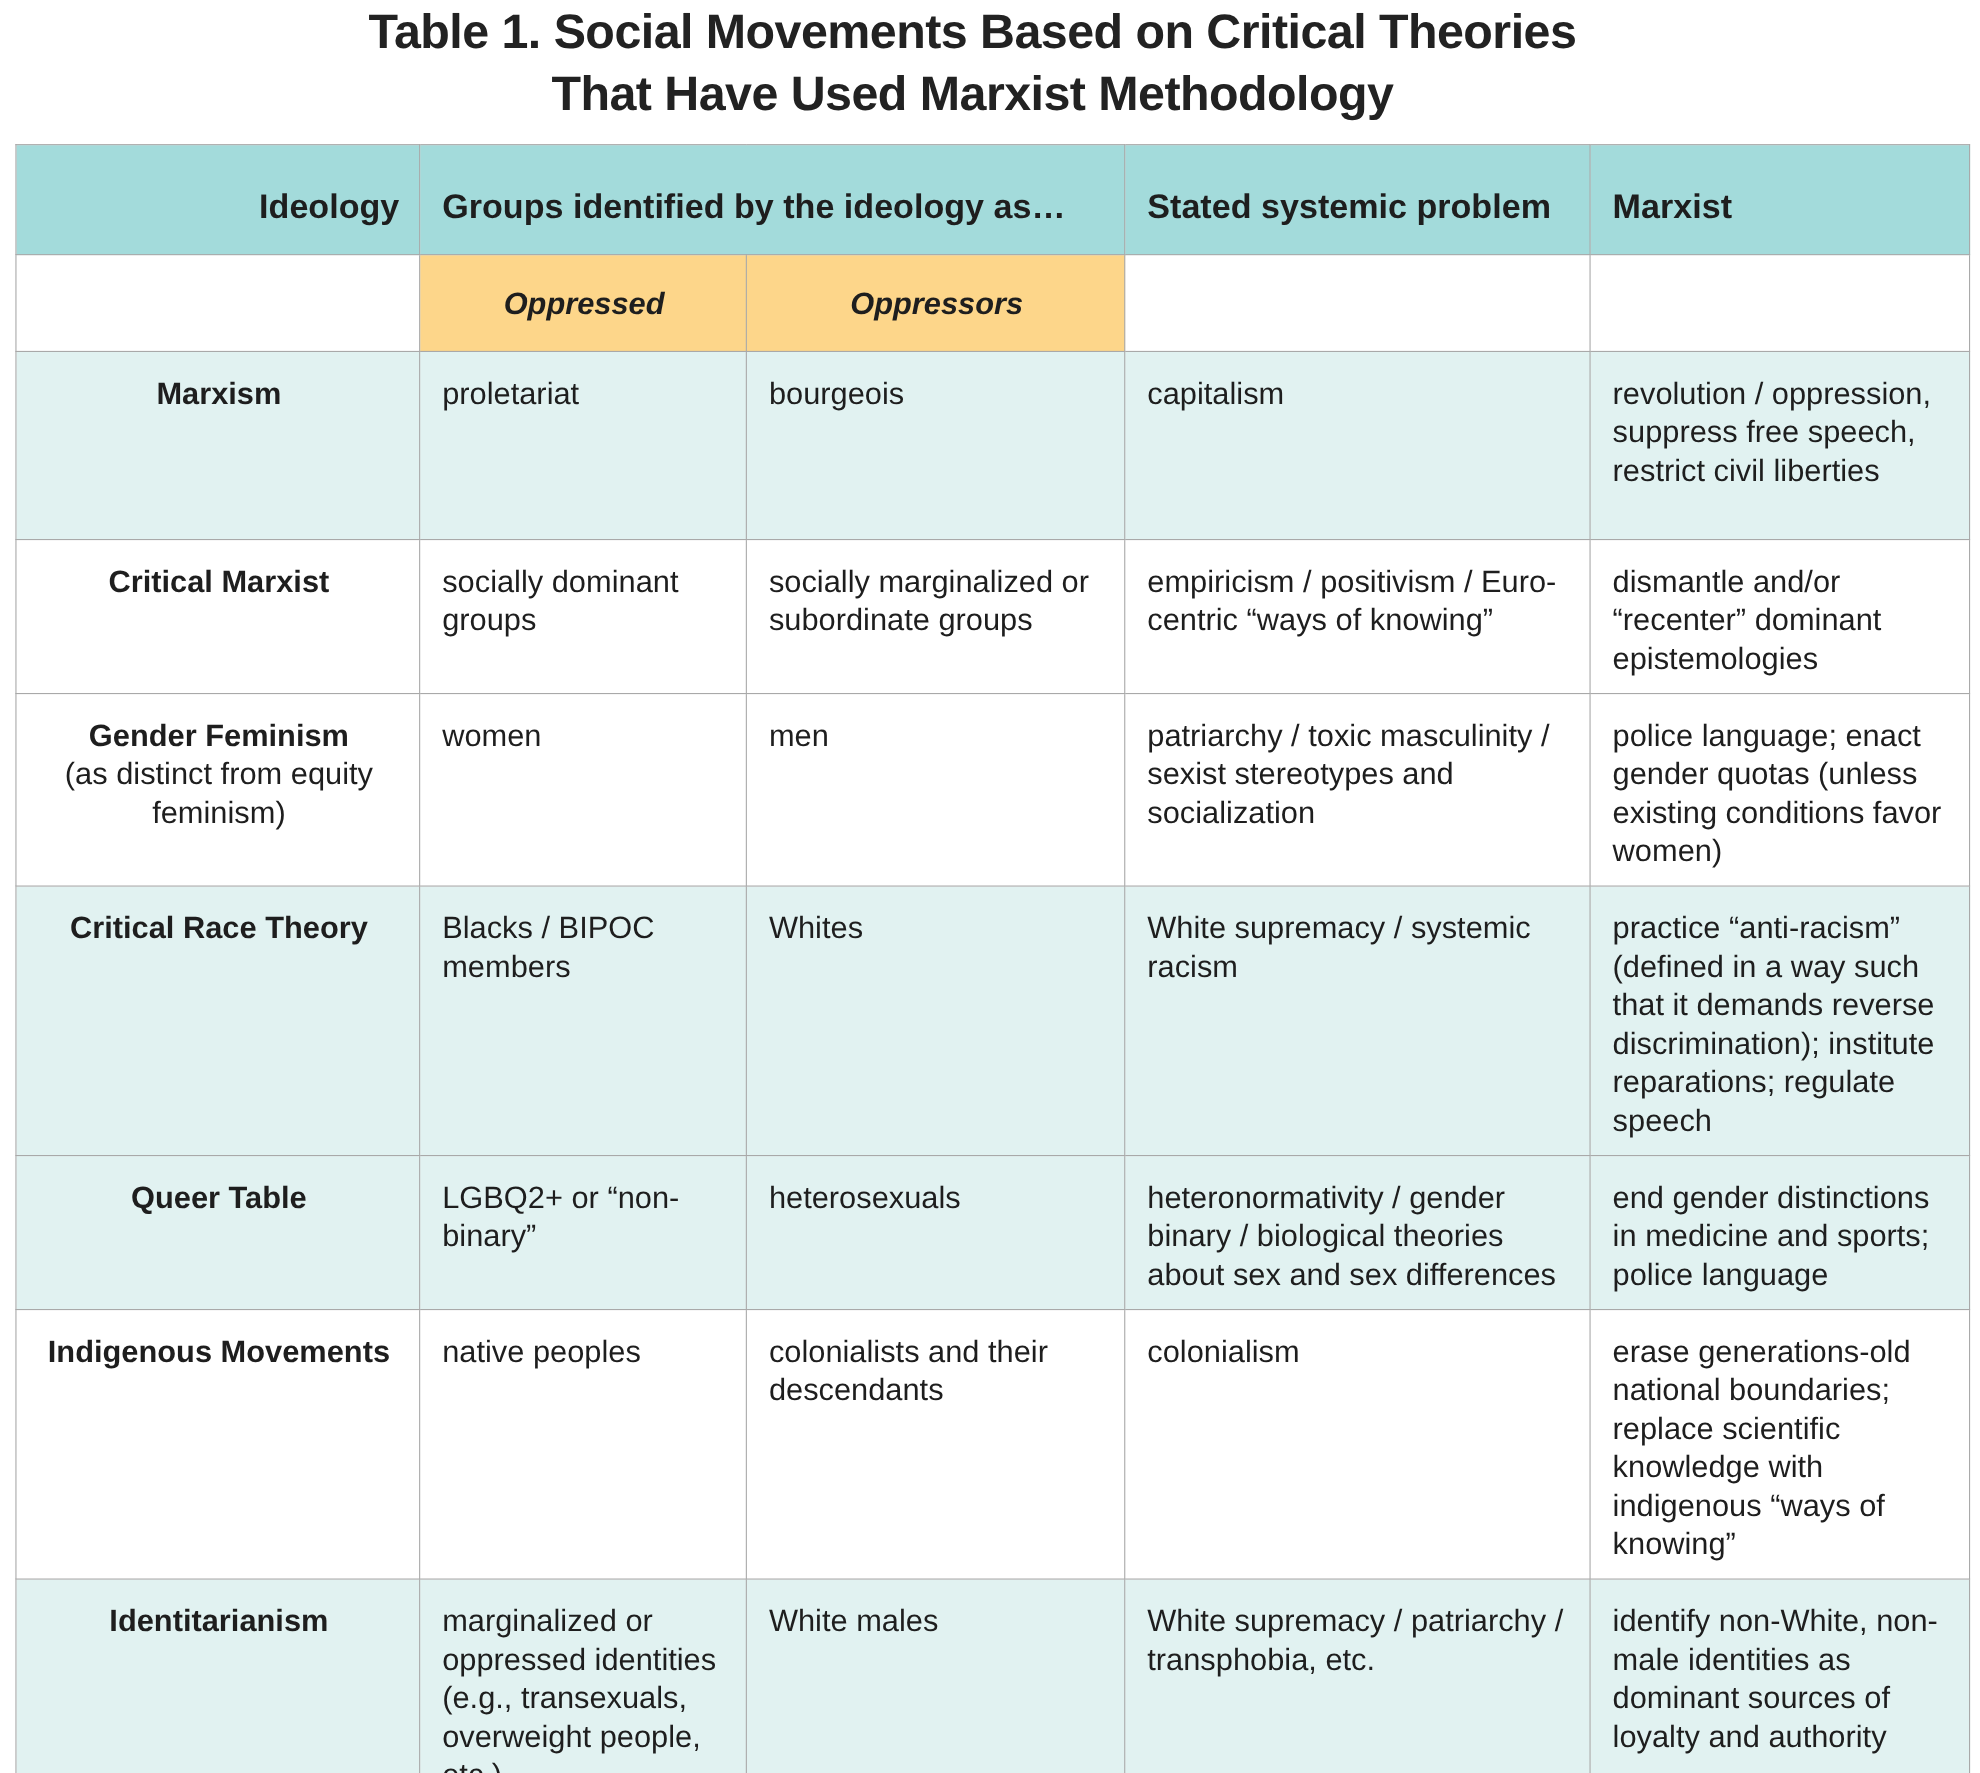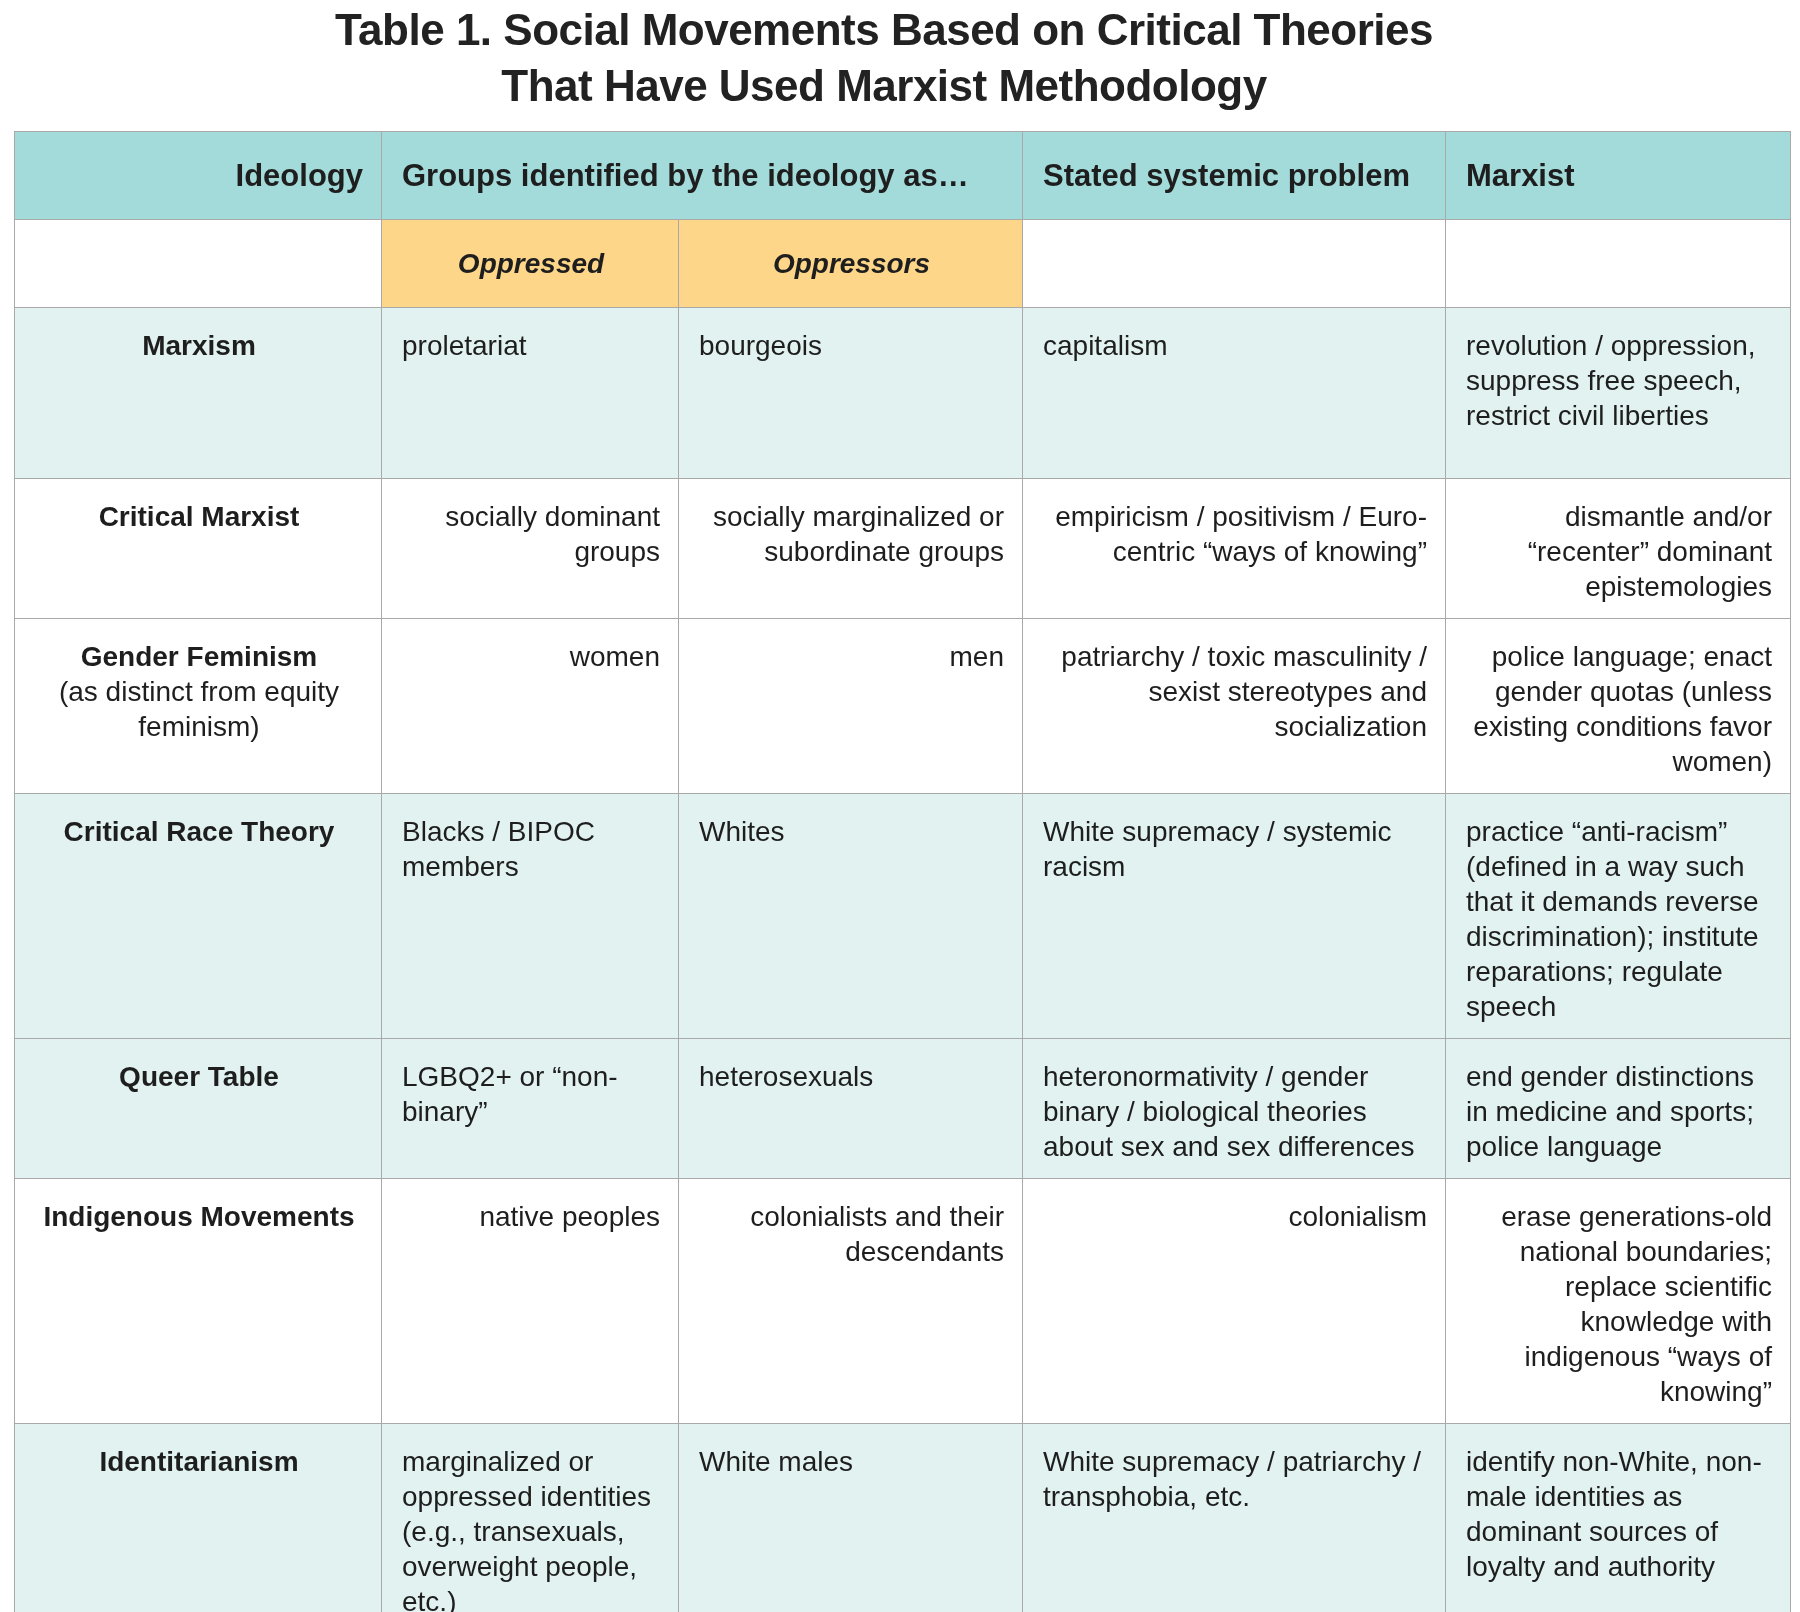--- a/index.html
+++ b/index.html
@@ -7,28 +7,28 @@
          font-family:"Liberation Sans", "DejaVu Sans", sans-serif; color:#1e1e1e; }
   .title { position:absolute; left:0; top:2px; width:1768px; text-align:center;
            font-weight:bold; font-size:44px; line-height:56px; color:#222; letter-spacing:-0.5px; }
   table { position:absolute; left:14px; top:131px; width:1776px; border-collapse:collapse;
           table-layout:fixed; font-size:28px; line-height:35px; }
   td, th { border:1px solid #a9a9a9; vertical-align:top; padding:20px 18px 14px 20px;
            text-align:left; font-weight:normal; }
   col.c1 { width:367px; } col.c2 { width:297px; } col.c3 { width:344px; }
   col.c4 { width:423px; } col.c5 { width:345px; }
   tr.head th { background:#a3dbdb; font-weight:bold; font-size:31px; height:87px;
-               vertical-align:middle; padding-top:0; padding-bottom:0; }
+               vertical-align:middle; padding-top:12px; padding-bottom:0; }
   tr.head th.ideo { text-align:right; }
   tr.sub td { height:87px; vertical-align:middle; padding-top:0; padding-bottom:0; background:#fff;text-align:center; }
   tr.sub td.orange { background:#fdd68a; font-weight:bold; font-style:italic; }
   tr.row td.name { text-align:center; font-weight:bold; }
   tr.row td.name .note { font-weight:normal; display:block; }
   tr.alt td { background:#e1f2f1; }
-  tr.plain td { background:#ffffff;text-align:right; }
+  tr.plain td { background:#ffffff; }
 </style>
 </head>
 <body>
 
 <div class="title">
   <div>Table 1. Social Movements Based on Critical Theories</div>
   <div>That Have Used Marxist Methodology</div>
 </div>
 
 <table>

